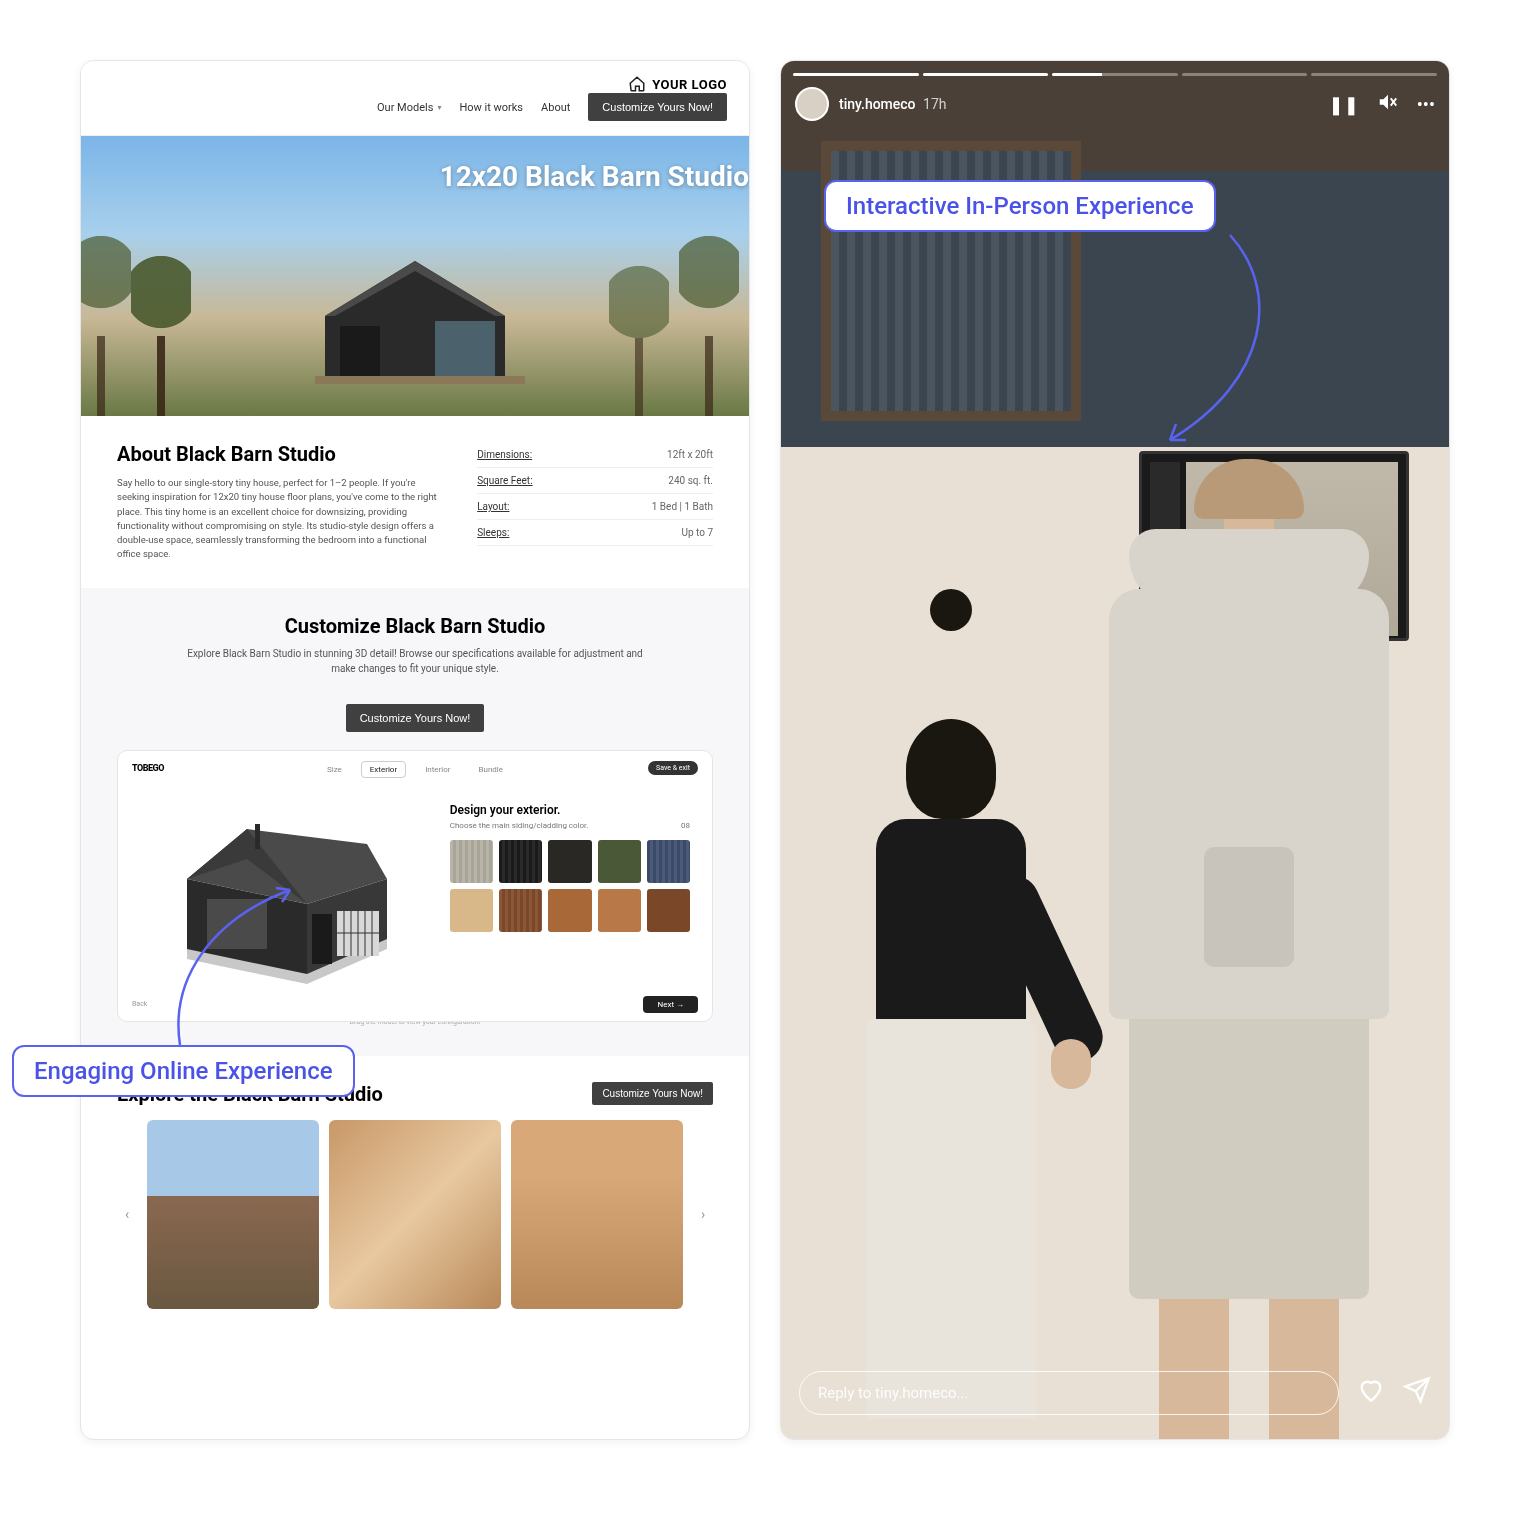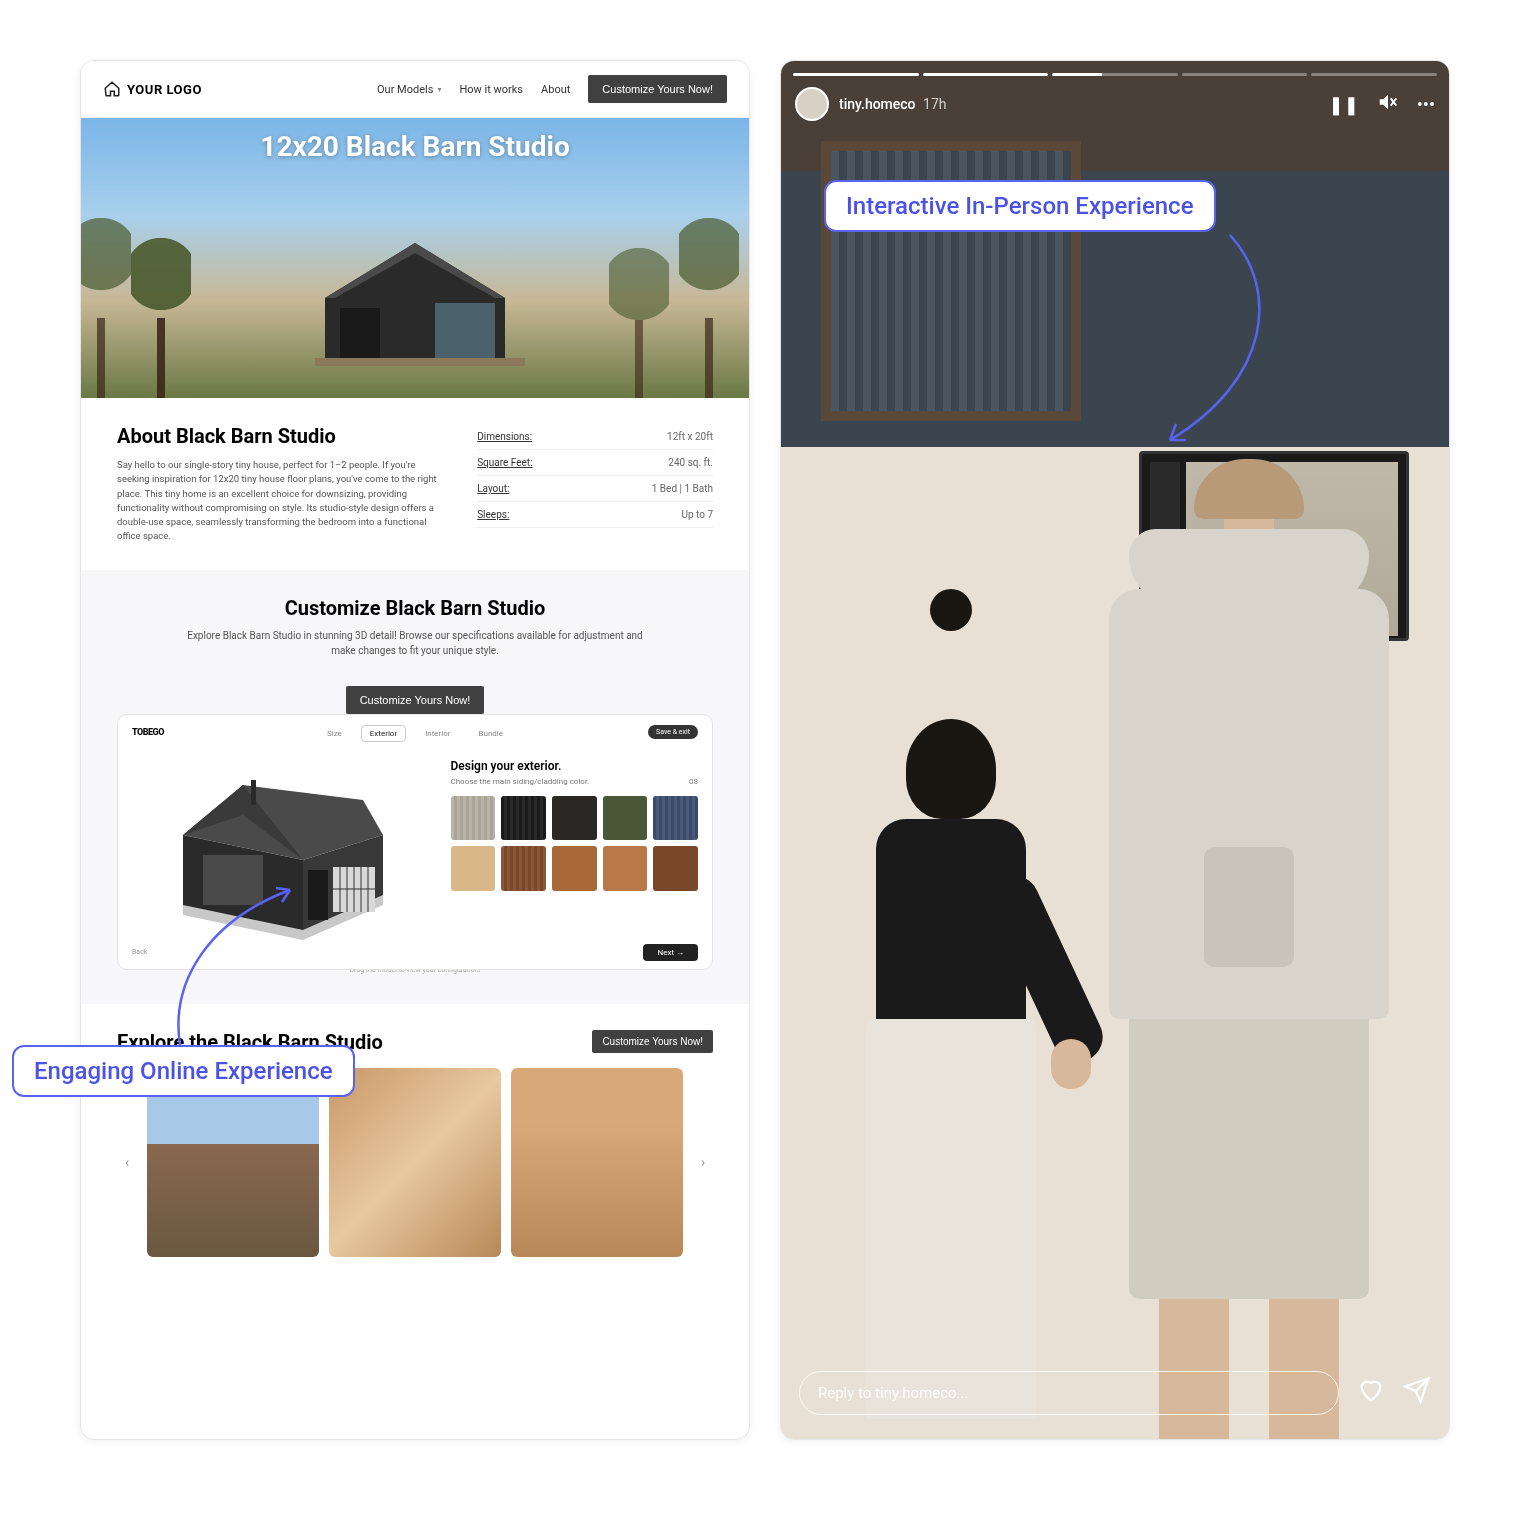--- a/index.html
+++ b/index.html
@@ -21,25 +21,26 @@
     box-shadow: 0 2px 10px rgba(0,0,0,0.06);
     background: #fff;
     flex: 0 0 670px;
     height: 1380px;
     position: relative;
   }
 
   
   .site-header {
     display: flex;
-    align-items: center;
+    align-items: flex-end;
     justify-content: space-between;
     padding: 14px 22px;
     border-bottom: 1px solid #eee;
     background: #fff;
+    flex-direction: column;
   }
   .logo { display: flex; align-items: center; gap: 6px; font-weight: 700; font-size: 13px; letter-spacing: .5px; }
   .logo svg { width: 18px; height: 18px; }
   .nav { display: flex; align-items: center; gap: 18px; font-size: 11px; color: #333; }
   .nav-item { display: flex; align-items: center; gap: 4px; cursor: pointer; }
   .chev { font-size: 8px; color: #888; }
   .btn-primary {
     background: #404040;
     color: #fff;
     border: none;
@@ -50,22 +51,22 @@
     cursor: pointer;
   }
   .btn-primary.sm { padding: 6px 10px; font-size: 10px; }
 
   .hero {
     height: 280px;
     background: linear-gradient(to bottom, #7bb5e8 0%, #a8d0ec 35%, #c8b896 65%, #6a7845 100%);
     position: relative;
     display: flex;
     align-items: flex-start;
-    justify-content: center;
-    padding-top: 12px;
+    justify-content: flex-end;
+    padding-top: 24px;
     overflow: hidden;
   }
   .hero-title { color:#fff; font-size:28px; font-weight:700; text-shadow:0 1px 4px rgba(0,0,0,.3); z-index:2; }
   .hero-house {
     position:absolute; bottom:30px; left:50%; transform:translateX(-50%);
     width:260px; height:140px;
   }
   .hero-tree { position:absolute; bottom:0; width:60px; height:180px; background: radial-gradient(circle at 50% 30%, #4a5a2f 40%, transparent 41%), linear-gradient(#3a2818,#3a2818); background-size: 60px 120px, 8px 80px; background-position: center top, center bottom; background-repeat:no-repeat; opacity:.7;}
   .hero-tree.l1 { left:-10px; } .hero-tree.l2 { left:50px; height:160px; opacity:.9;} .hero-tree.r1 { right:10px;} .hero-tree.r2 { right:80px; height:150px; opacity:.6;}
 
@@ -84,21 +85,21 @@
 
   .customize-section {
     background:#f7f7f9;
     padding: 26px 36px 30px;
     text-align:center;
   }
   .customize-section h2 { font-size:20px; font-weight:700; margin-bottom:8px; }
   .customize-section p { font-size:10px; color:#555; max-width:480px; margin:0 auto 28px; line-height:1.5;}
   .config-card {
     background:#fff; border:1px solid #e5e5e5; border-radius:10px;
-    padding:14px; text-align:left;
+    margin-top:18px; padding:22px; text-align:left;
     display:flex; gap:16px; position:relative;
   }
   .config-card-header {
     position:absolute; top:10px; left:14px; right:14px;
     display:flex; justify-content:space-between; align-items:center;
     font-size:8px;
   }
   .config-tabs { display:flex; gap:10px; margin-left:auto; margin-right:auto; position:absolute; left:50%; transform:translateX(-50%); top:10px;}
   .config-tab { font-size:8px; color:#888; padding:3px 8px; border-radius:4px; border:1px solid transparent;}
   .config-tab.active { border-color:#ccc; color:#222; }

